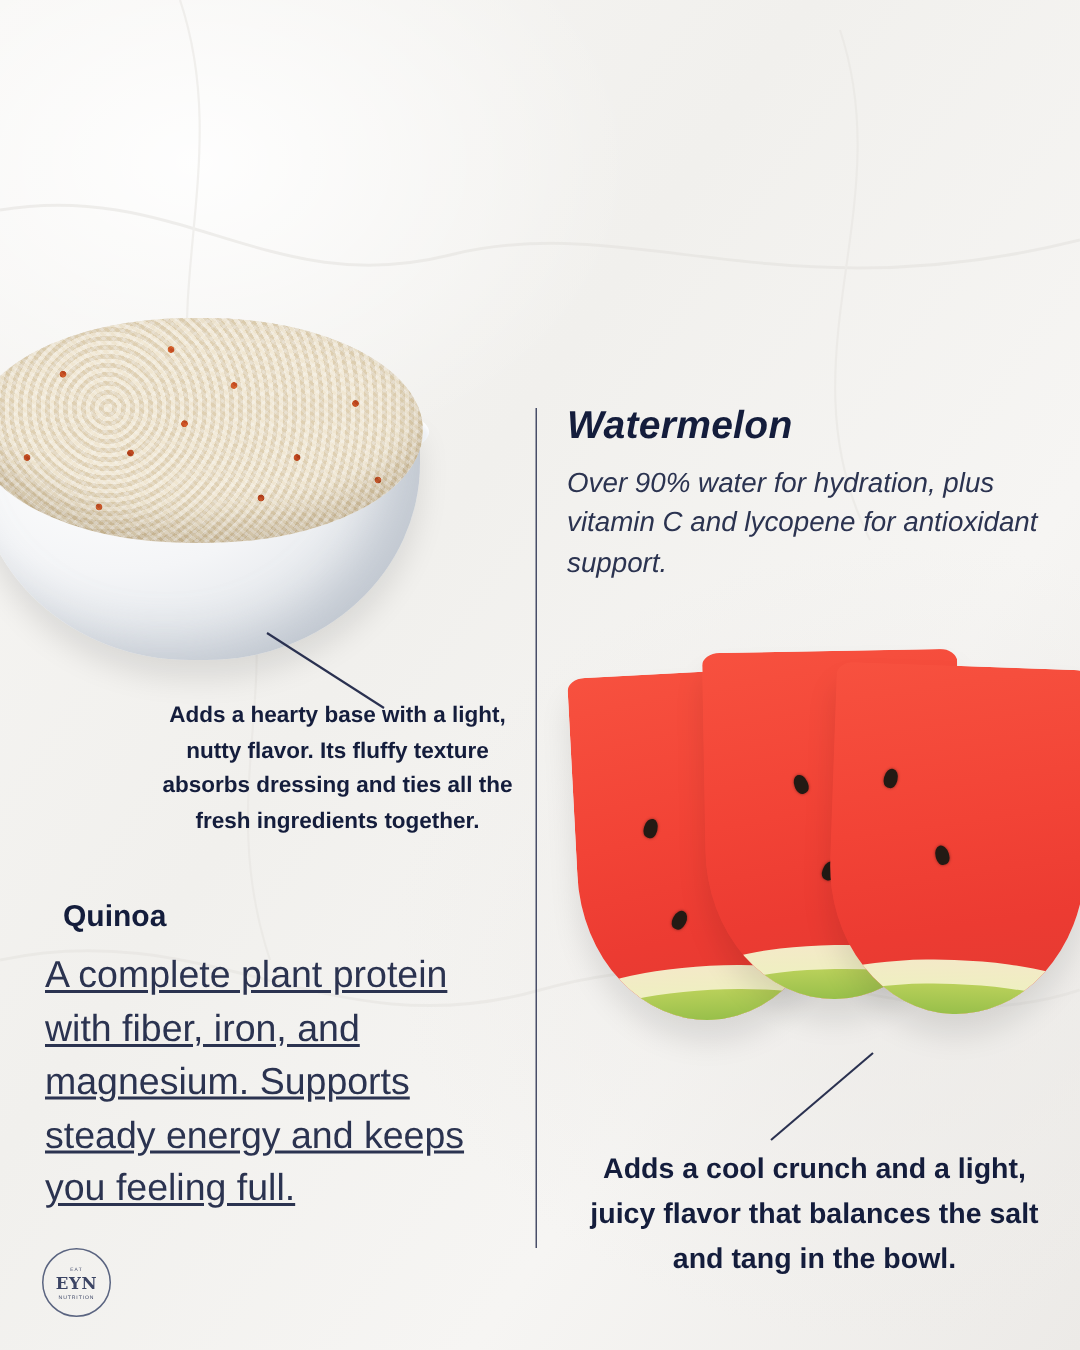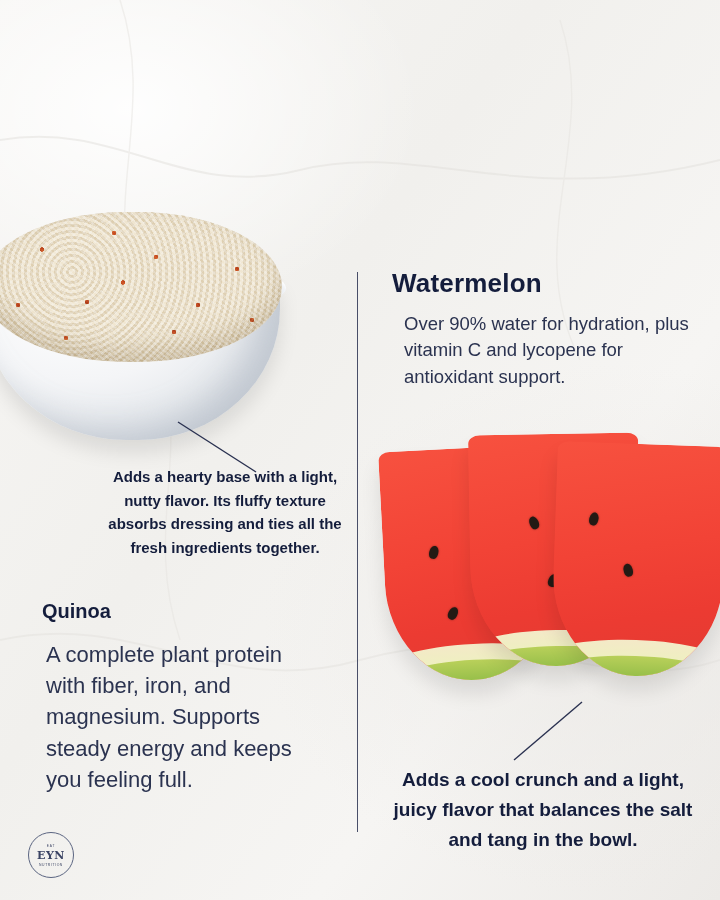--- a/index.html
+++ b/index.html
@@ -189,33 +189,34 @@
     color: #2b3350;
   }
   .callout {
     font-weight: 700;
     color: #141d3c;
     text-align: center;
   }
 
   #watermelon-block {
     position: absolute;
-    left: 392px;
+    left: 378px;
     top: 268px;
     width: 318px;
+    font-style: italic;
   }
   #watermelon-block .head {
     font-size: 26px;
     margin: 0 0 10px 0;
     letter-spacing: 0.2px;
   }
   #watermelon-block .body {
     font-size: 18.5px;
     line-height: 1.42;
-    margin: 12px;
+    margin: 0;
   }
 
   #quinoa-callout {
     position: absolute;
     left: 100px;
     top: 465px;
     width: 250px;
     font-size: 15px;
     line-height: 1.58;
   }
@@ -224,23 +225,24 @@
     position: absolute;
     left: 30px;
     top: 600px;
     width: 300px;
   }
   #quinoa-block .head {
     font-size: 20px;
     margin: 0 0 10px 12px;
   }
   #quinoa-block .body {
-    font-size: 22px;
+    font-size: 25px;
     line-height: 1.42;
-    margin: 16px;
+    margin: 0;
+    text-decoration: underline;
   }
 
   #watermelon-callout {
     position: absolute;
     left: 388px;
     top: 765px;
     width: 310px;
     font-size: 19px;
     line-height: 1.58;
   }

